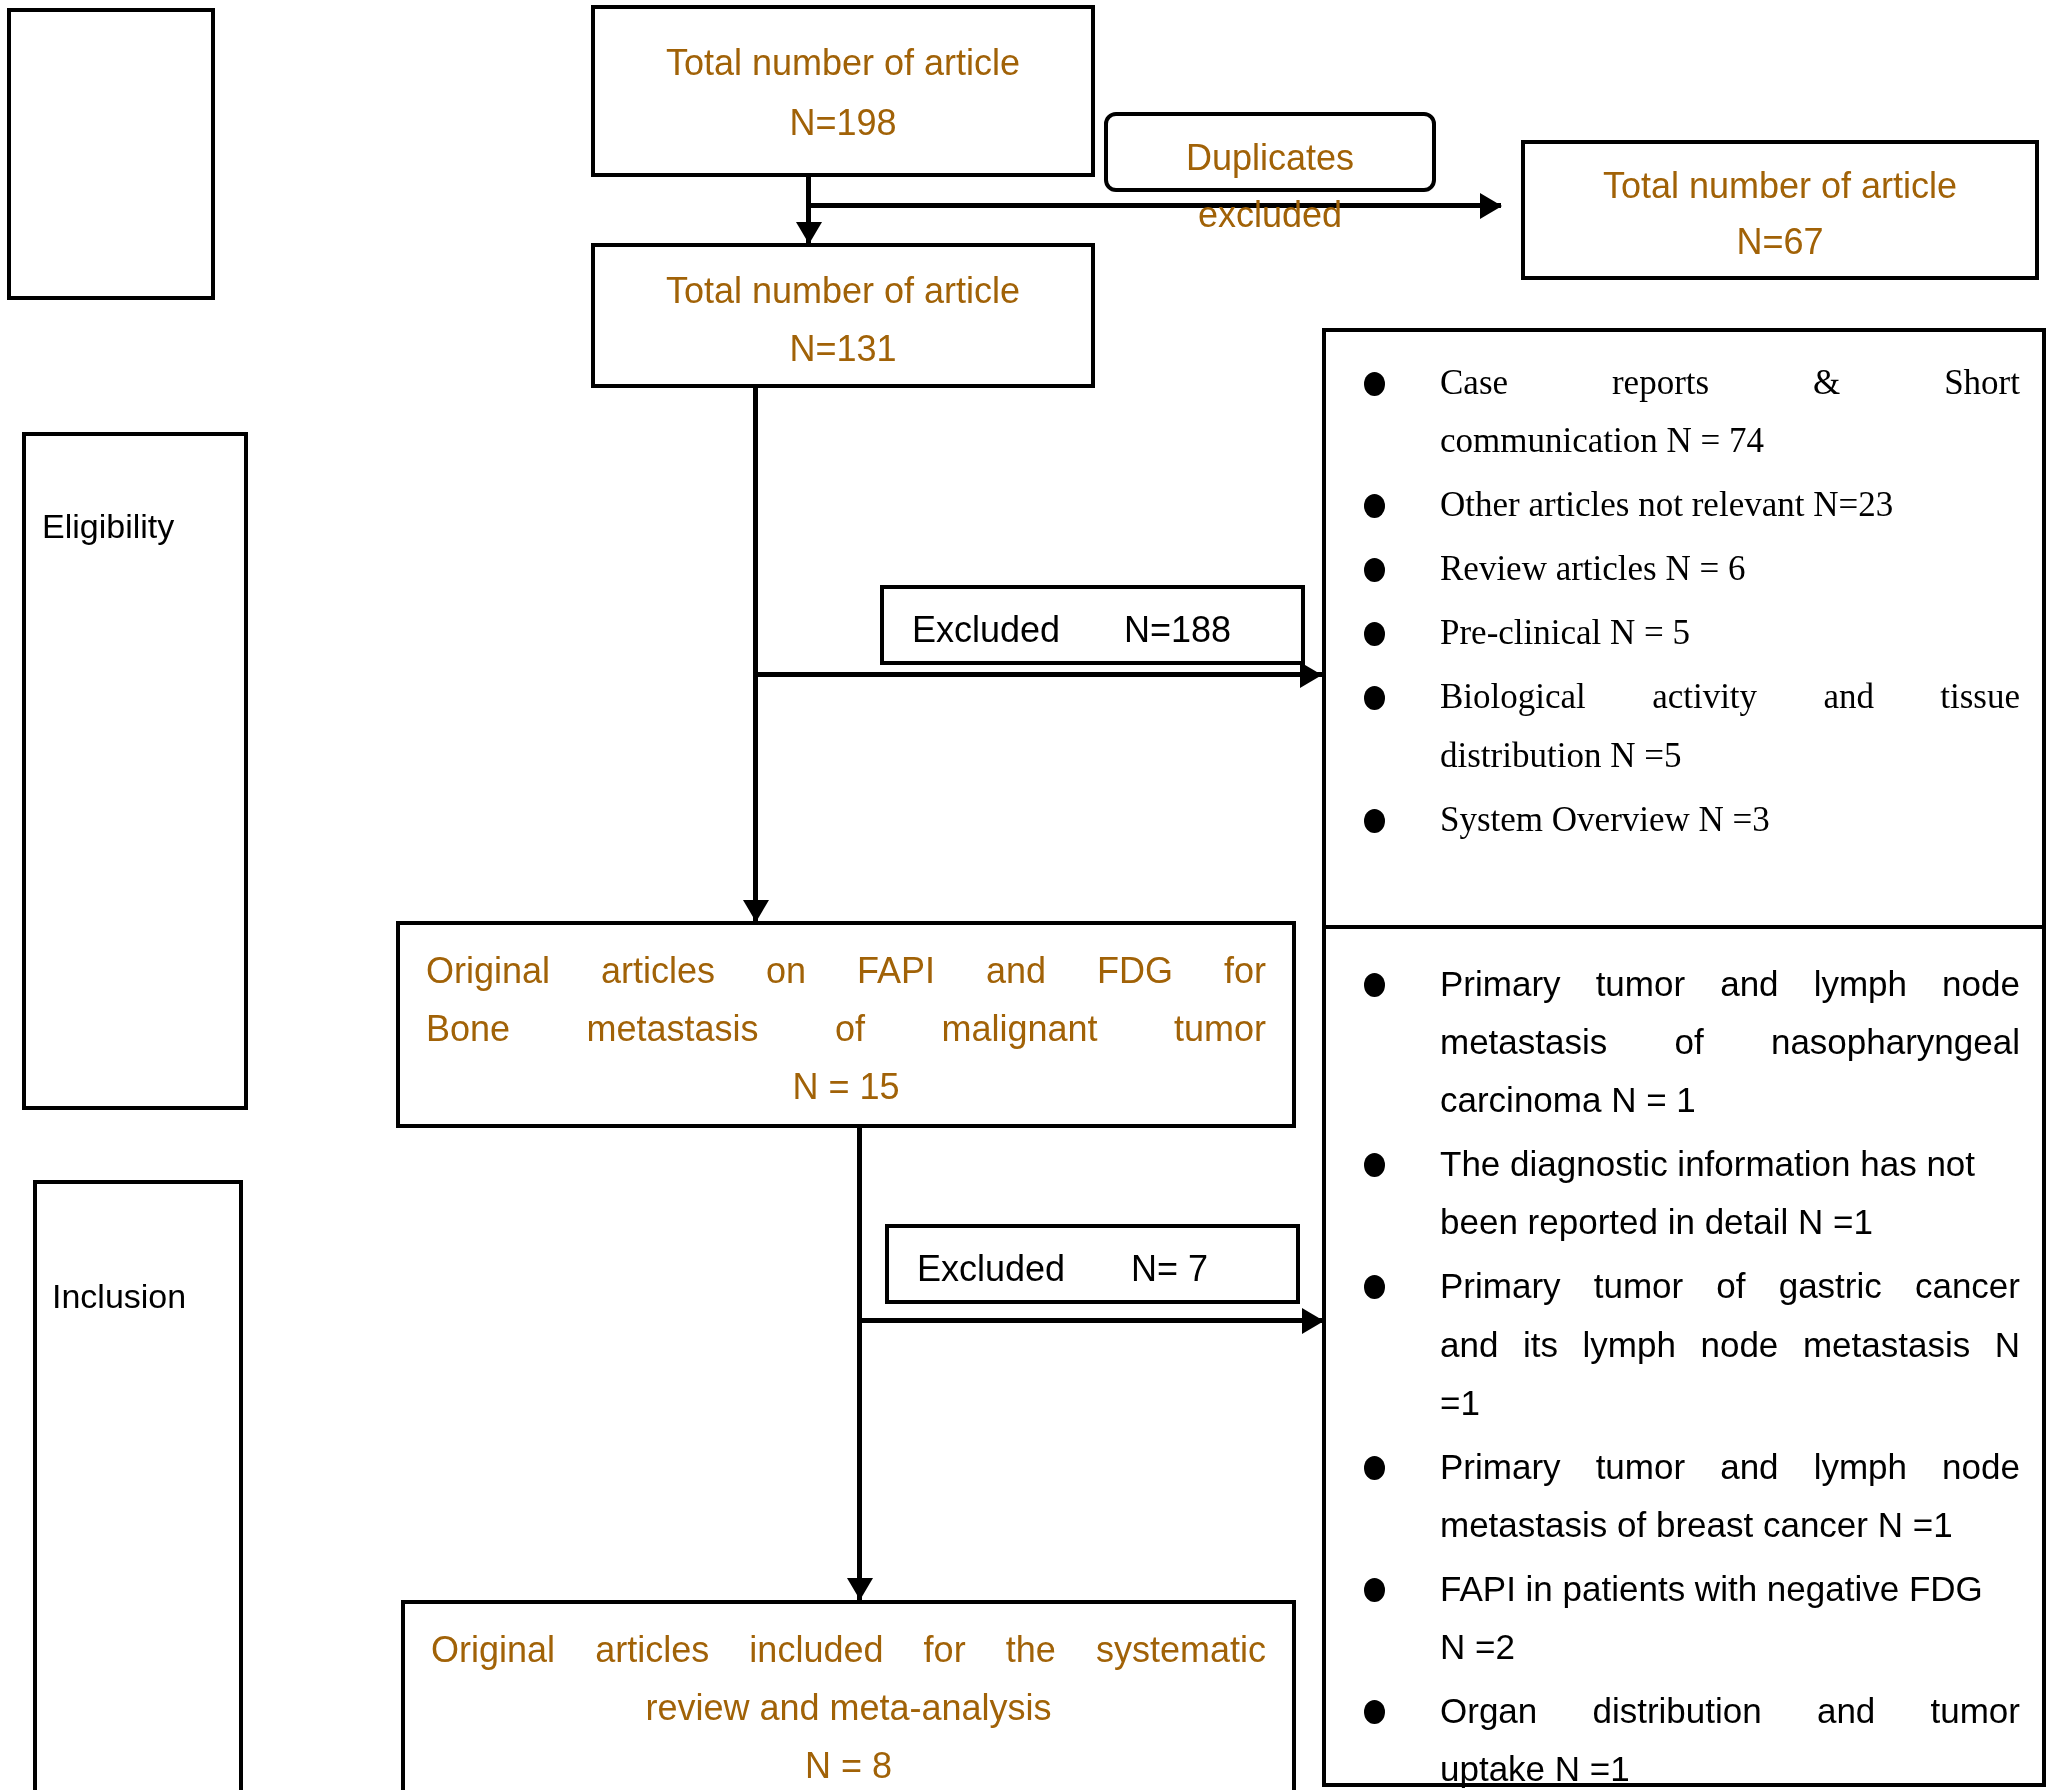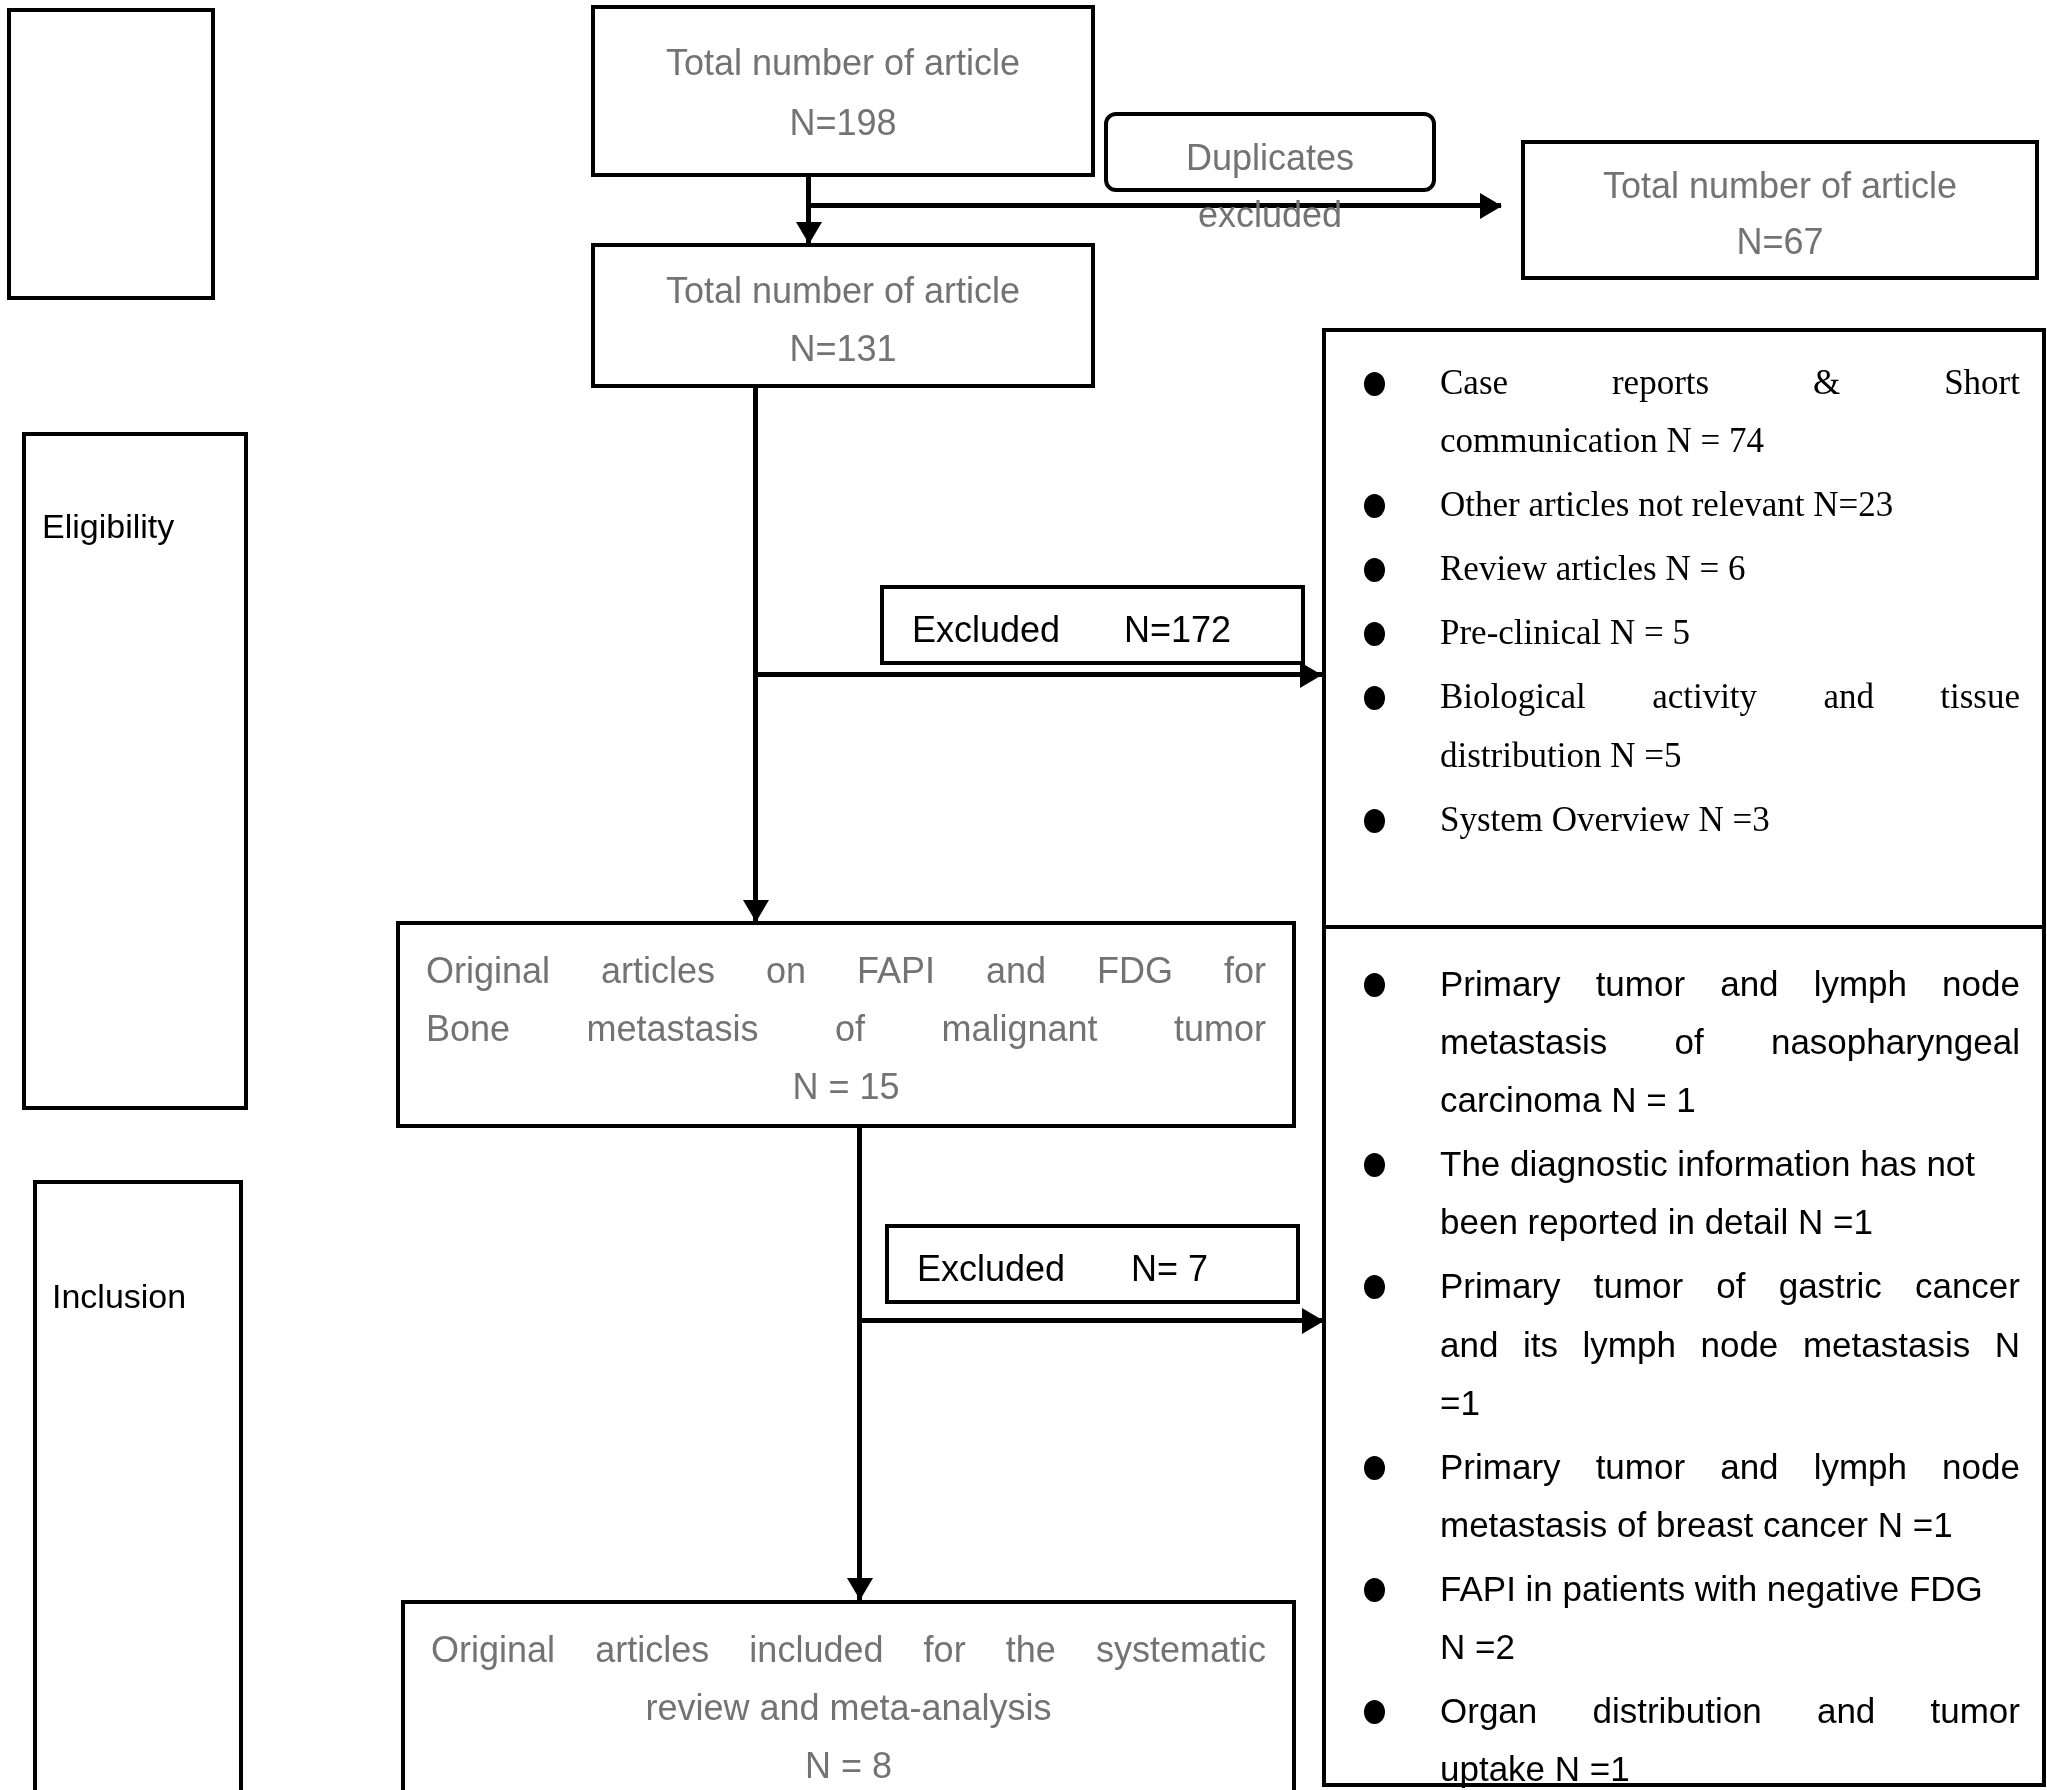--- a/index.html
+++ b/index.html
@@ -37,21 +37,21 @@
     line-height: 1.55;
     color: #000000;
     white-space: pre-line;
   }
   .box-text {
     position: absolute;
     left: 26px;
     right: 26px;
     font-size: 36px;
     line-height: 1.58;
-    color: #737373;
+    color: #a16207;
   }
   .ta-center { text-align: center; }
   .just-line {
     text-align: justify;
     text-align-last: justify;
   }
   .inline-label {
     position: absolute;
     font-size: 36px;
     line-height: 1.3;
@@ -165,21 +165,21 @@
     <div class="box-text ta-center" style="top:70px;">N=67</div>
   </div>
 
   <div class="box" style="left:591px; top:243px; width:504px; height:145px;">
     <div class="box-text ta-center" style="top:16px;">Total number of article</div>
     <div class="box-text ta-center" style="top:74px;">N=131</div>
   </div>
 
   <div class="box" style="left:880px; top:585px; width:425px; height:80px;">
     <span class="inline-label" style="left:28px; top:18px;">Excluded</span>
-    <span class="inline-label" style="left:240px; top:18px;">N=172</span>
+    <span class="inline-label" style="left:240px; top:18px;">N=188</span>
   </div>
 
   <div class="box" style="left:1322px; top:328px; width:724px; height:636px;font-family:Liberation Serif, serif;">
     <ul class="bullet-list">
       <li>
         <span class="dot"></span>
         <span class="btext justify-all">Case      reports      &amp;      Short</span>
         <span class="btext">communication    N = 74</span>
       </li>
       <li>

